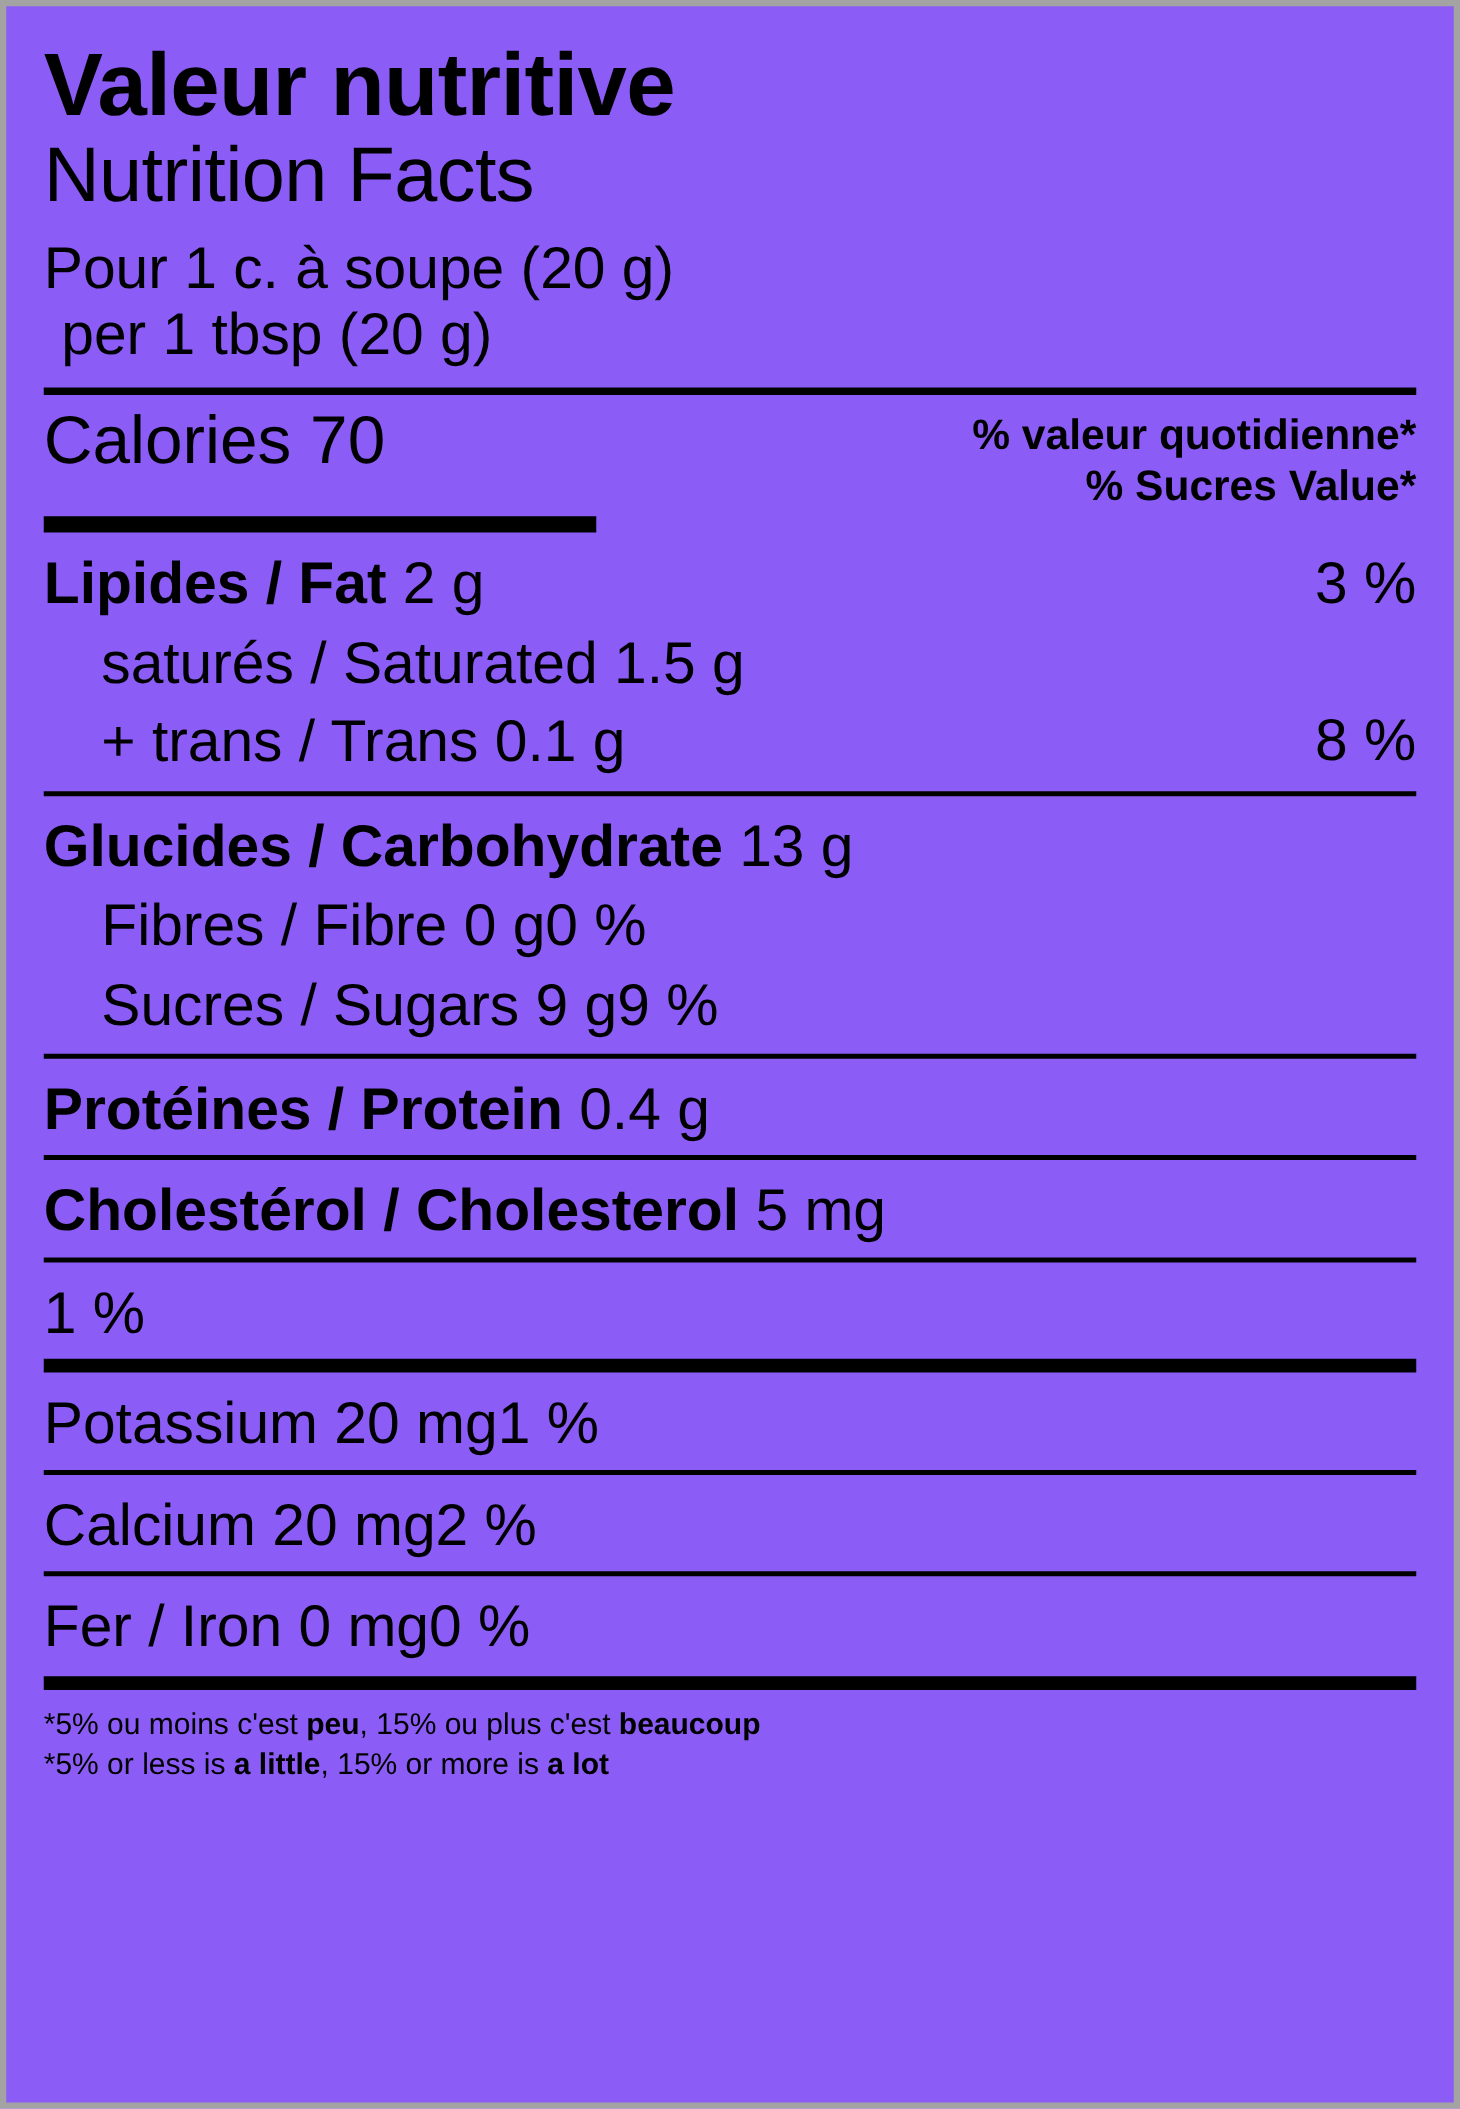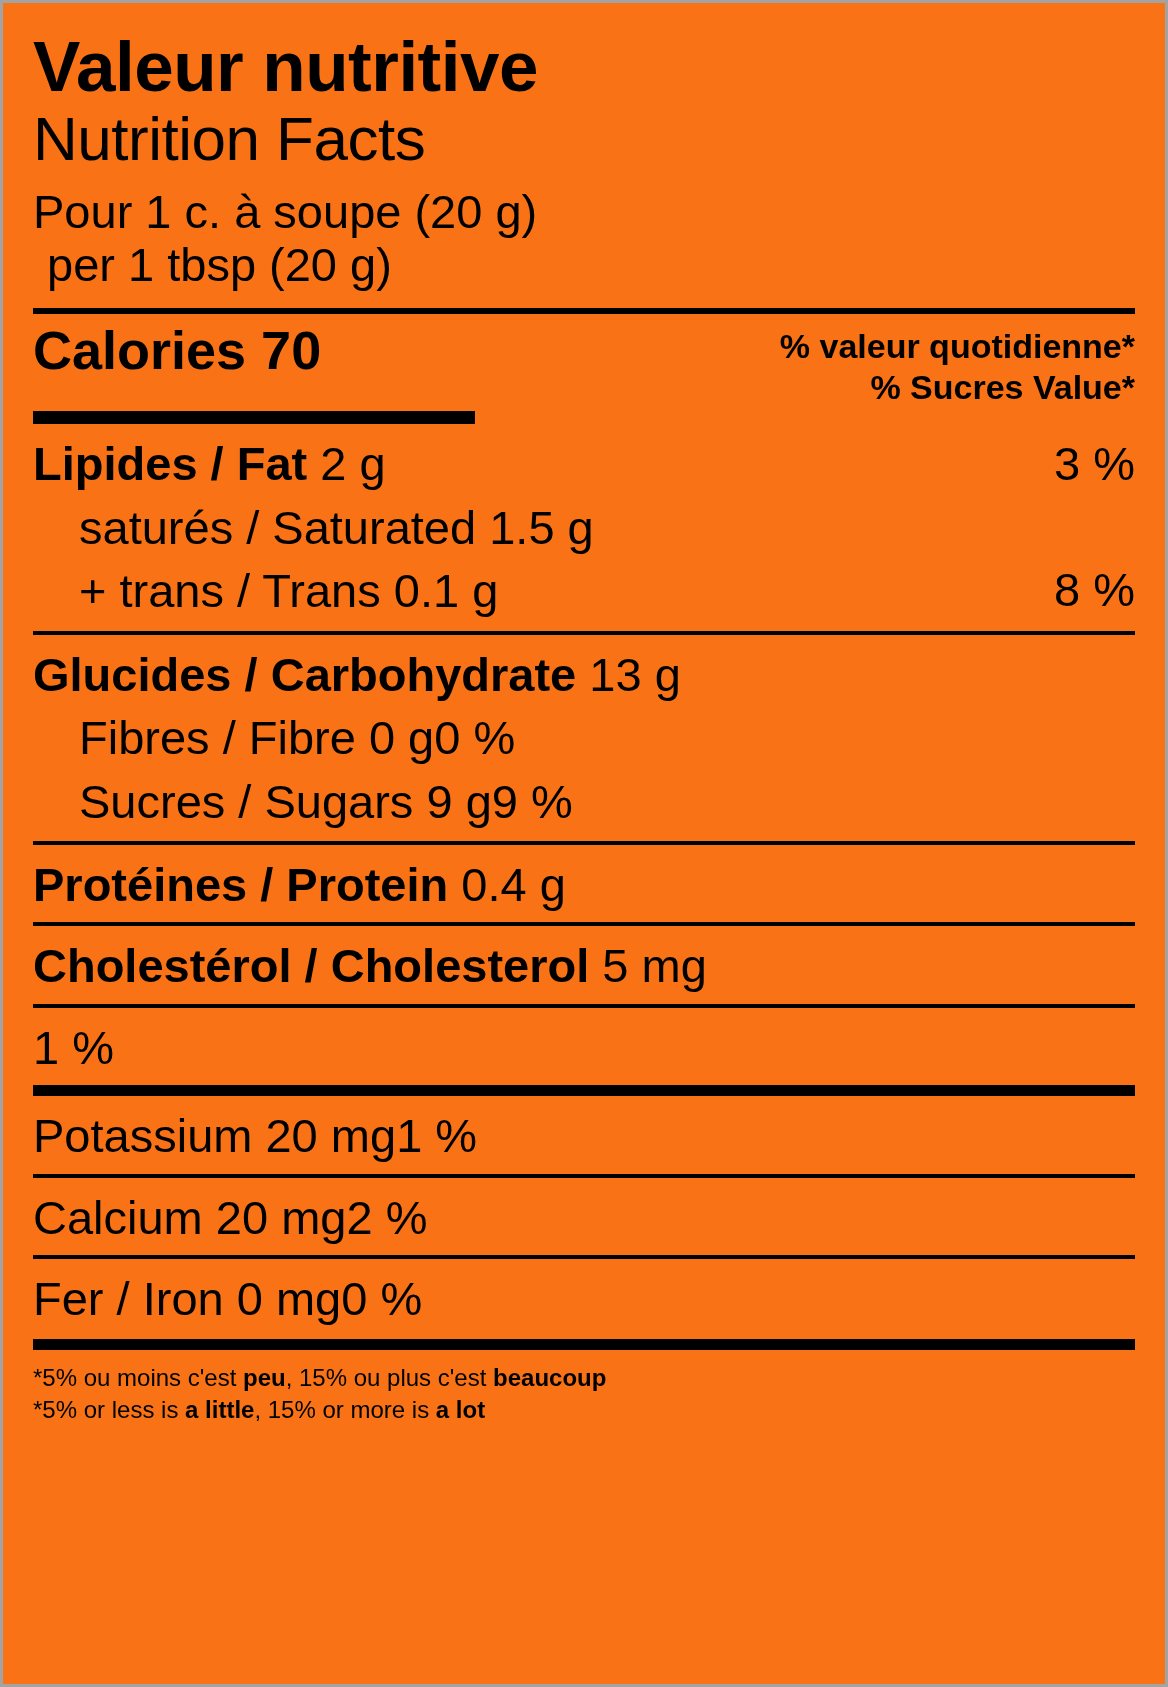--- a/index.html
+++ b/index.html
@@ -9,22 +9,22 @@
   }
   body {
     font-family: "Liberation Sans", sans-serif;
     color: #000000;
   }
   .panel {
     position: relative;
     width: 1168px;
     height: 1687px;
     box-sizing: border-box;
-    background: #f97316;
-    border: 3px solid #a3a3a3;
+    background: #8b5cf6;
+    border: 5px solid #a3a3a3;
     padding: 26px 30px 0 30px;
   }
   .inner {
     position: relative;
     width: 100%;
     height: 100%;
     box-sizing: border-box;
   }
 
   
@@ -80,21 +80,21 @@
 
   
   .cal-block {
     display: flex;
     justify-content: space-between;
     align-items: flex-start;
     margin-top: 8px;
   }
   .cal-left {
     font-size: 54px;
-    font-weight: bold;
+    font-weight: normal;
     line-height: 1.05;
     white-space: nowrap;
   }
   .cal-right {
     font-size: 34px;
     line-height: 1.2;
     text-align: right;
     white-space: nowrap;
     font-weight: bold;
     padding-top: 4px;

